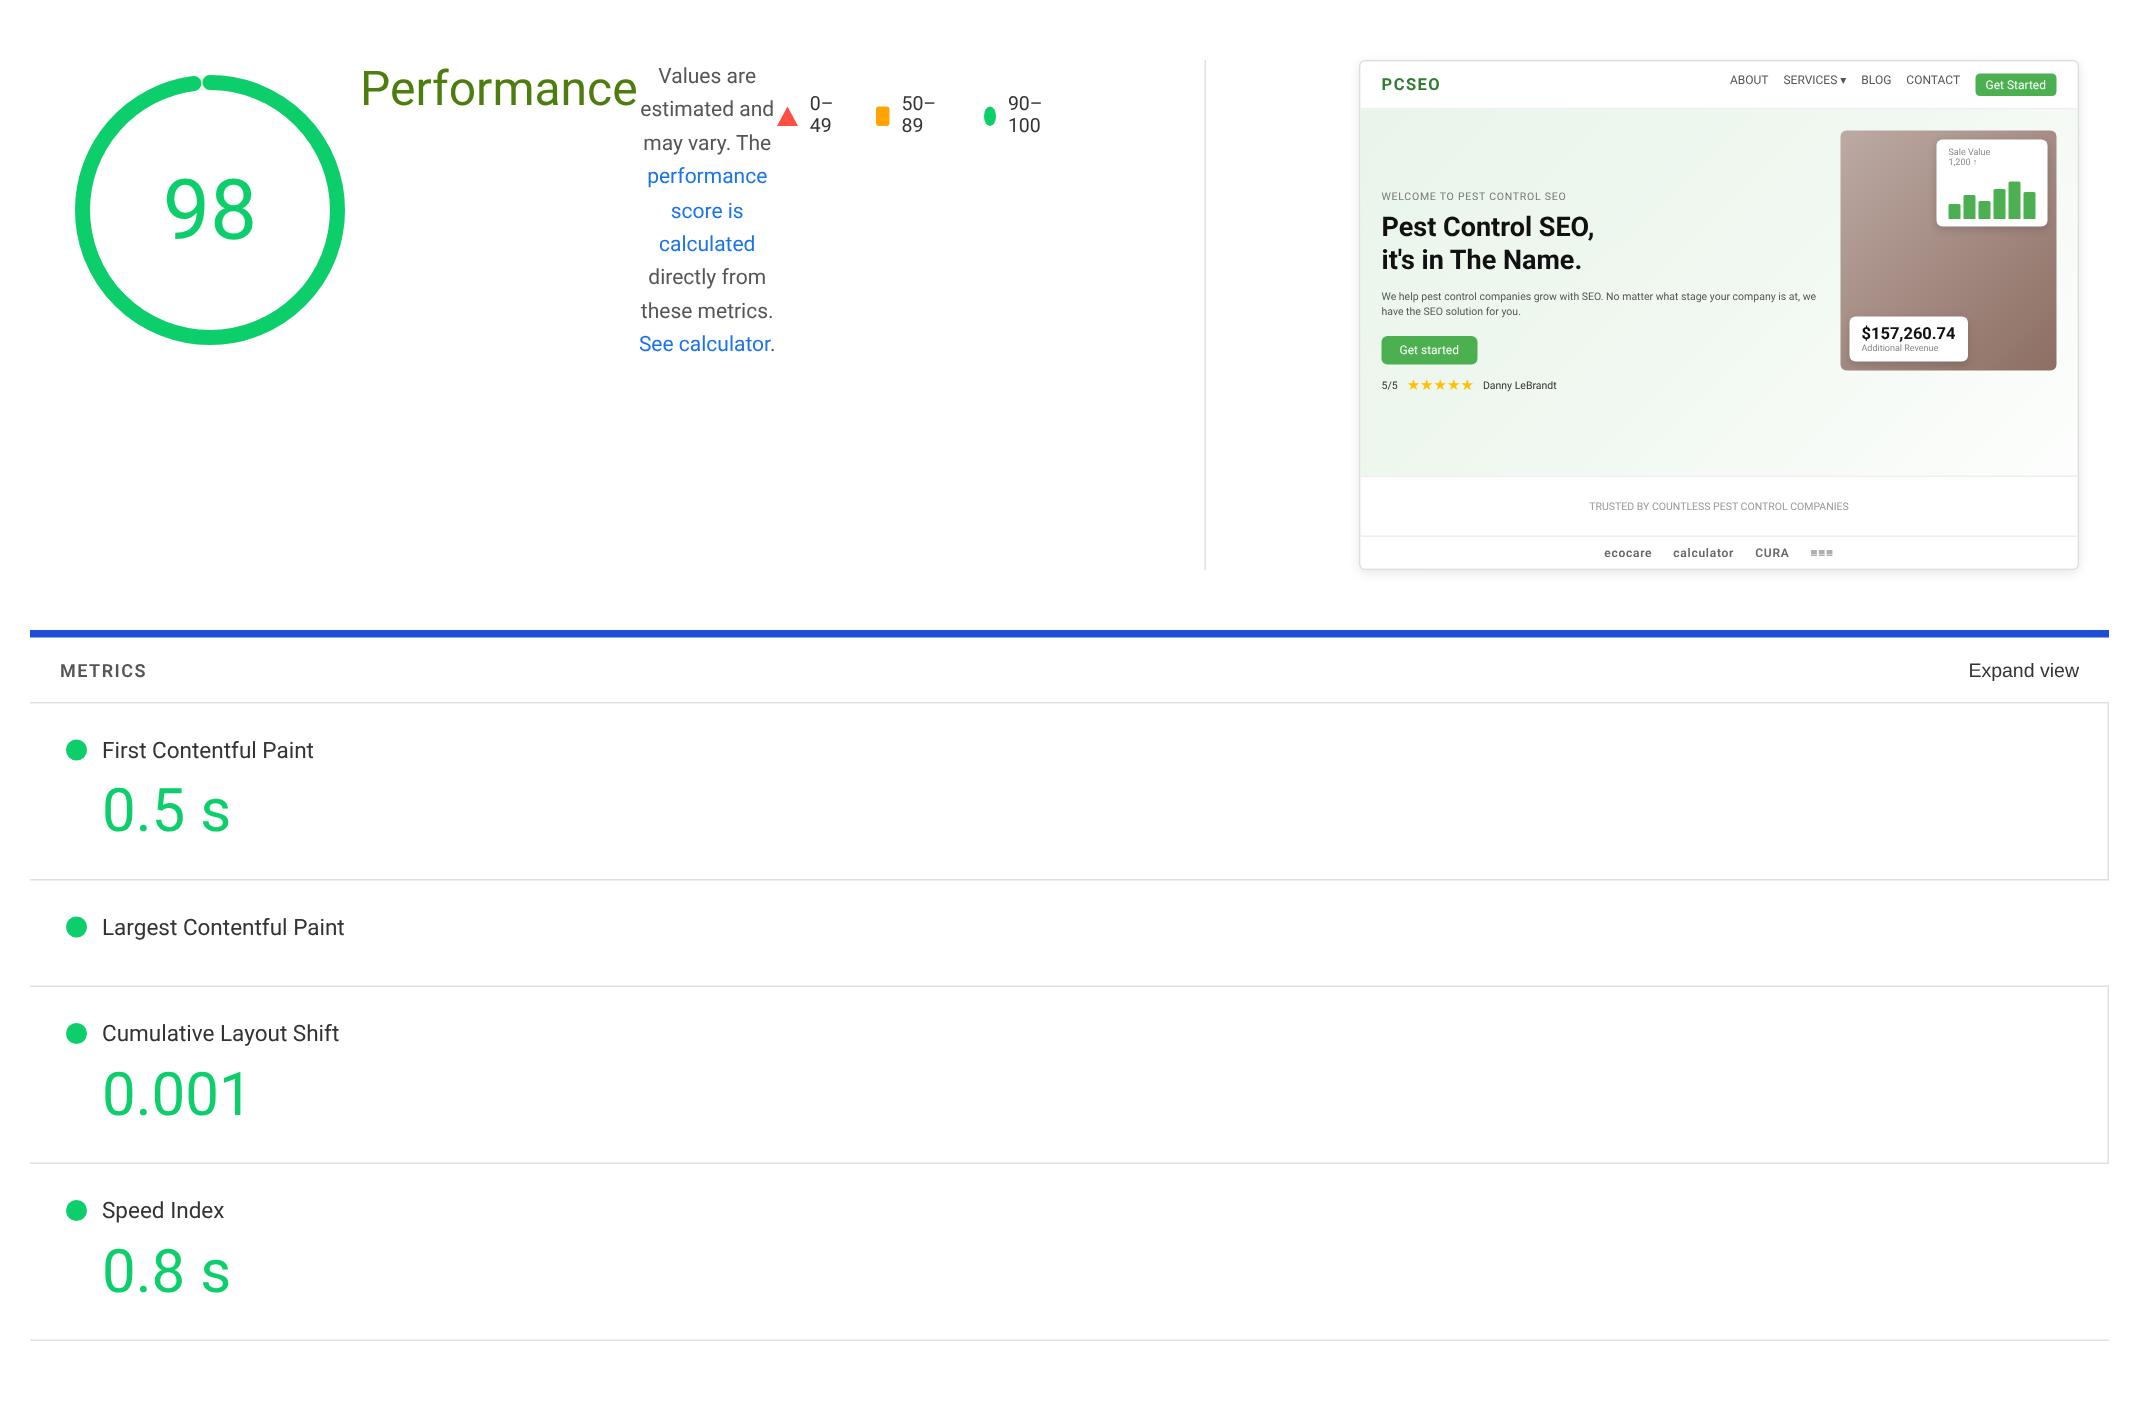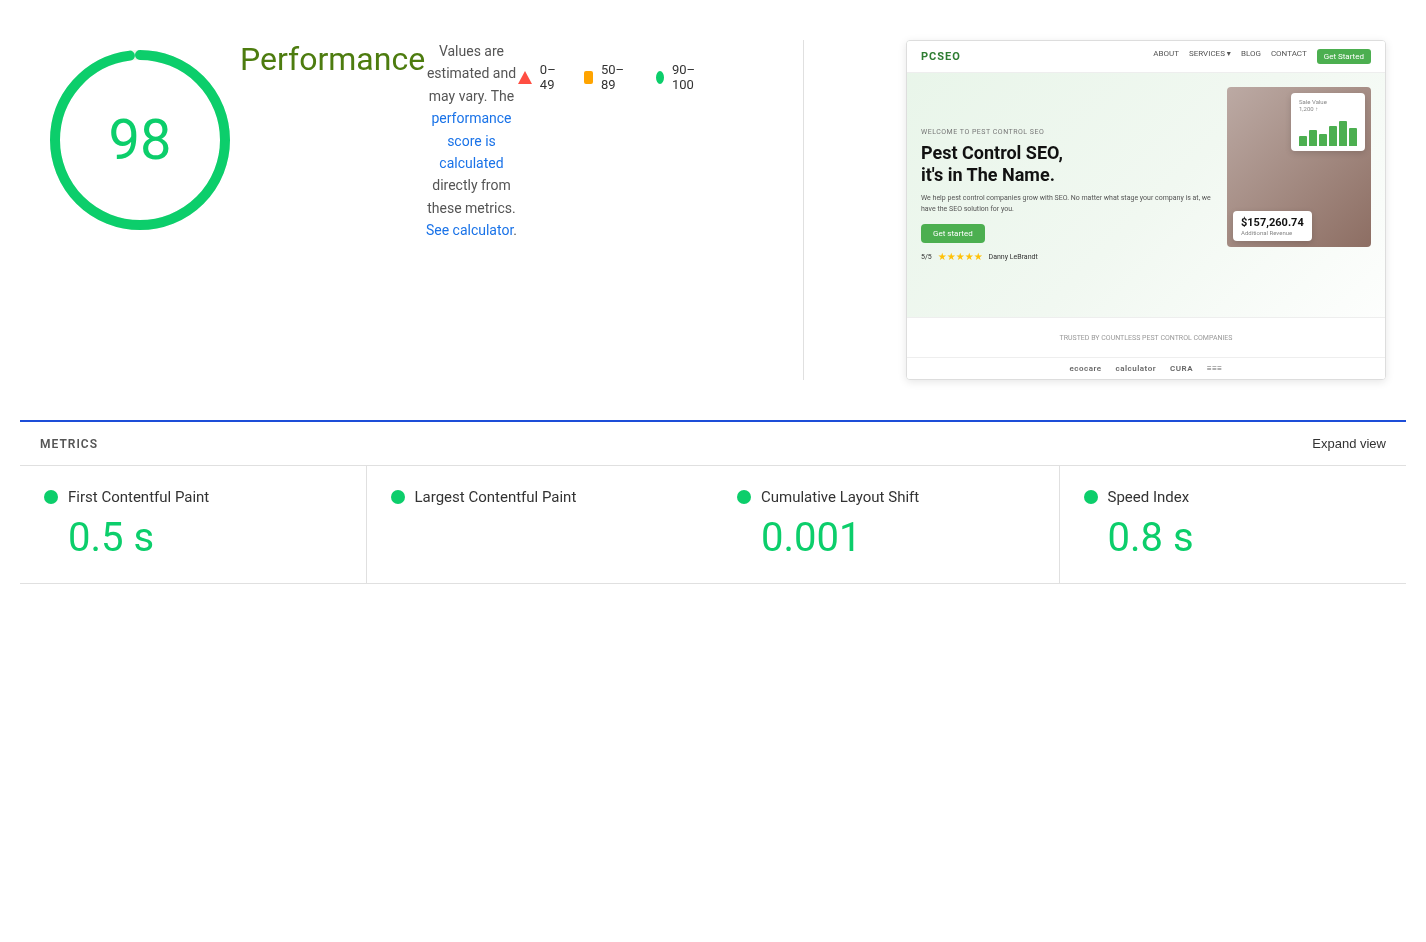--- a/index.html
+++ b/index.html
@@ -322,21 +322,21 @@
     .mock-trust-logo {
       font-size: 8px;
       color: #666;
       font-weight: 600;
       letter-spacing: 0.5px;
     }
 
     
     .metrics-section {
       margin-top: 40px;
-      border-top: 2px solid #1d4ed8;
+      border-top: 5px solid #1d4ed8;
     }
 
     .metrics-header {
       display: flex;
       justify-content: space-between;
       align-items: center;
       padding: 14px 20px;
     }
 
     .metrics-label {
@@ -350,21 +350,21 @@
     .expand-view-btn {
       font-size: 13px;
       color: #333;
       cursor: pointer;
       background: none;
       border: none;
     }
 
     .metrics-grid {
       display: grid;
-      grid-template-columns: 1fr 1fr 1fr 1fr;
+      grid-template-columns: 1fr;
       border-top: 1px solid #e0e0e0;
     }
 
     .metric-item {
       padding: 22px 24px 22px 24px;
       border-bottom: 1px solid #e0e0e0;
     }
 
     .metric-item:nth-child(odd) {
       border-right: 1px solid #e0e0e0;

